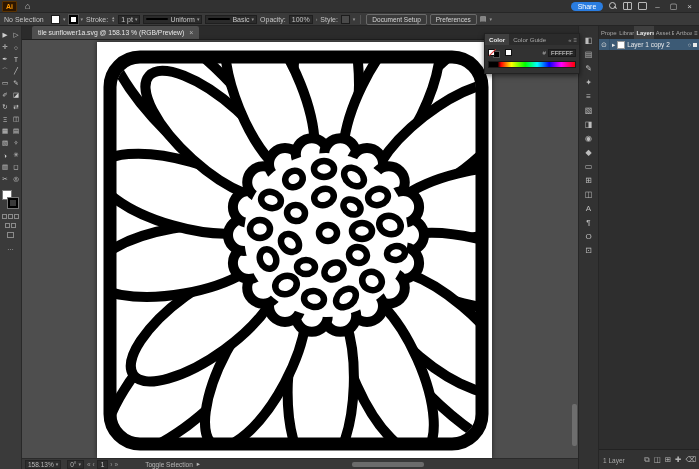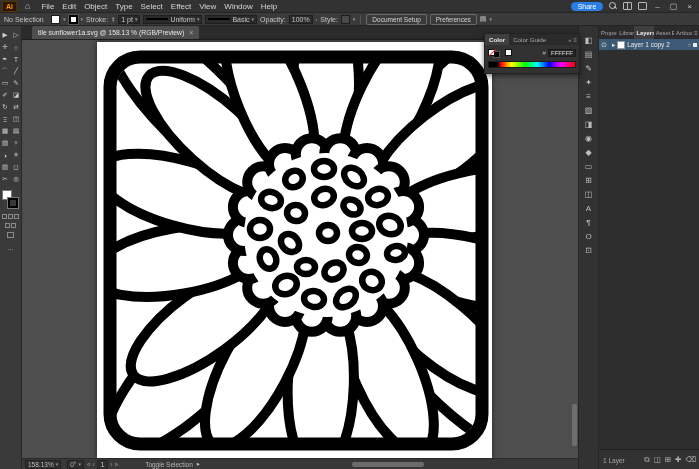--- a/index.html
+++ b/index.html
@@ -129,31 +129,20 @@
   .hthumb { position:absolute; left:330px; top:3px; width:72px; height:5px; background:#6b6b6b; border-radius:2px; }
 </style>
 </head>
 <body>
 
 <div id="app">
 
   <div class="titlebar">
     <div class="ai-logo">Ai</div>
     <div class="home-ic">⌂</div>
-    <div class="menus">
-      <span>File</span>
-      <span>Edit</span>
-      <span>Object</span>
-      <span>Type</span>
-      <span>Select</span>
-      <span>Effect</span>
-      <span>View</span>
-      <span>Window</span>
-      <span>Help</span>
-    </div>
     <div class="tb-right">
       <span class="share-btn">Share</span>
       <span class="search-ic"></span>
       <span class="sq-ic split"></span>
       <span class="sq-ic"></span>
       <span class="winbtn">–</span>
       <span class="winbtn">▢</span>
       <span class="winbtn">×</span>
     </div>
   </div>

